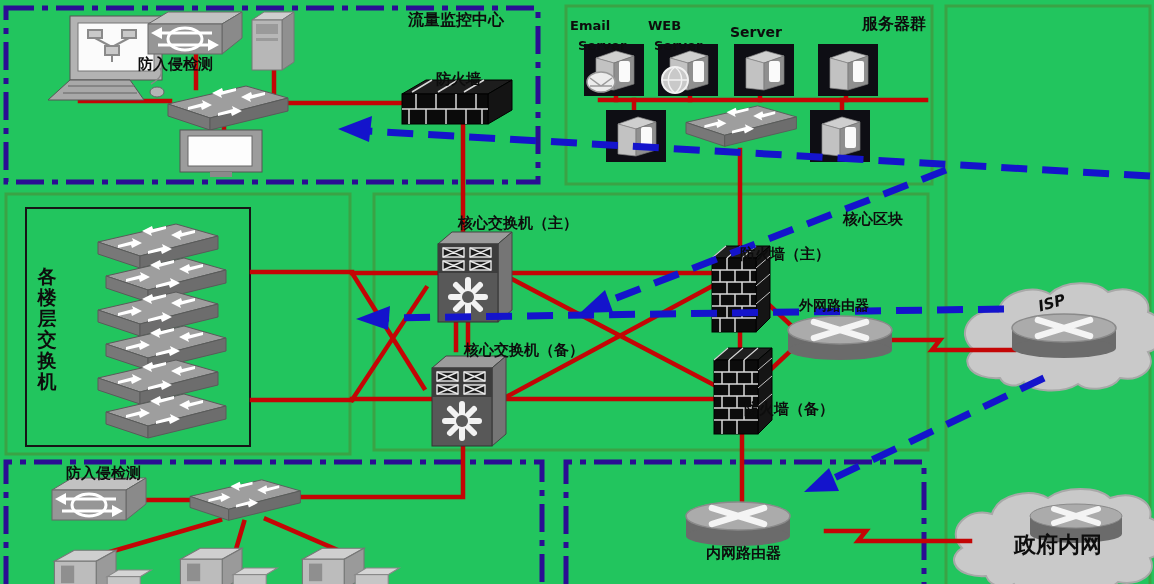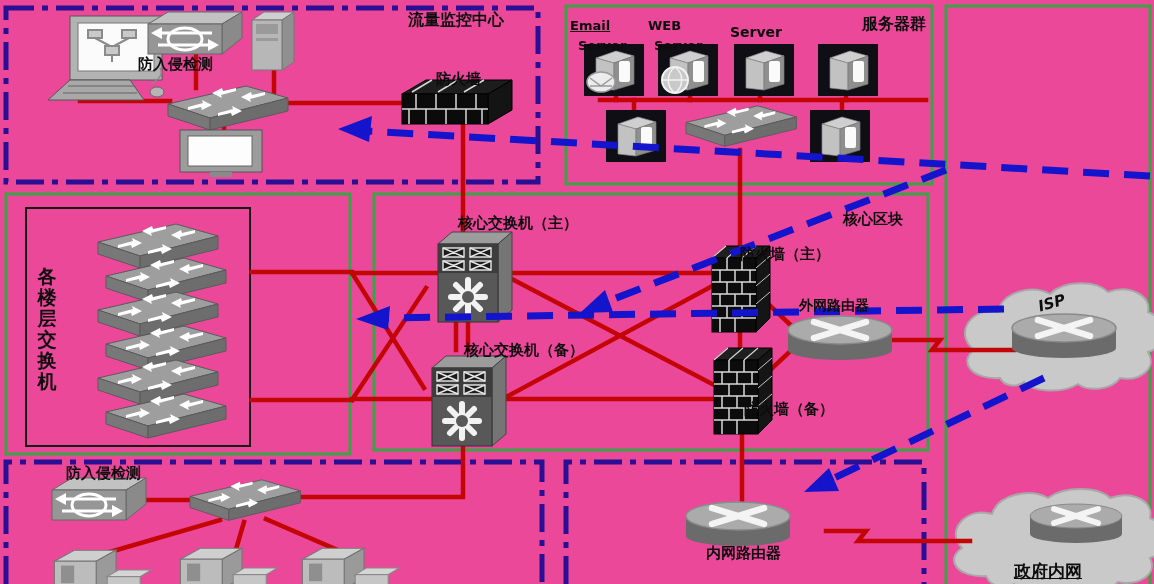--- a/index.html
+++ b/index.html
@@ -1,16 +1,16 @@
 <!DOCTYPE html>
 <html><head>
 <meta charset="utf-8">
 <style>
   html,body{margin:0;padding:0;background:#fff;}
-  #stage{position:relative;width:1154px;height:584px;overflow:hidden;background:#ec4899;
+  #stage{position:relative;width:1154px;height:584px;overflow:hidden;background:#22c55e;
          font-family:"DejaVu Sans","Liberation Sans",sans-serif;}
   #net-svg{position:absolute;left:0;top:0;}
   .lbl{position:absolute;color:#0d0d0d;font-weight:bold;white-space:nowrap;
        font-family:"DejaVu Sans","Liberation Sans",sans-serif;}
   .vlabel{width:24px;word-break:break-all;white-space:normal;line-height:21px;
           font-size:19px;text-align:center;padding-left:8px;}
   .big{font-size:40px;letter-spacing:1px;}
   .isp-lbl{font-style:italic;transform:rotate(-16deg);}
 </style>
 </head>
@@ -252,30 +252,30 @@
     <polygon points="338,129 372,116 369,142"></polygon>
     <polygon points="580,313 605,290 613,312"></polygon>
     <polygon points="356,319 390,306 388,330"></polygon>
     <polygon points="804,492 829,468 839,491"></polygon>
   </g>
 </svg>
 
 <div class="lbl" style="left:408px;top:10px;font-size:16px;">流量监控中心</div>
 <div class="lbl" style="left:436px;top:70px;font-size:15px;">防火墙</div>
 <div class="lbl" style="left:138px;top:55px;font-size:15px;">防入侵检测</div>
-<div class="lbl" style="left:570px;top:18px;font-size:13px;text-decoration:underline;">Email</div>
+<div class="lbl" style="left:570px;top:18px;font-size:13px;">Email</div>
 <div class="lbl" style="left:578px;top:38px;font-size:13px;">Server</div>
 <div class="lbl" style="left:648px;top:18px;font-size:13px;">WEB</div>
 <div class="lbl" style="left:654px;top:38px;font-size:13px;">Server</div>
 <div class="lbl" style="left:730px;top:24px;font-size:14px;">Server</div>
 <div class="lbl" style="left:822px;top:14px;font-size:16px;margin-left:40px;">服务器群</div>
 <div class="lbl" style="left:843px;top:210px;font-size:15px;">核心区块</div>
 <div class="lbl" style="left:458px;top:214px;font-size:15px;">核心交换机（主）</div>
 <div class="lbl" style="left:464px;top:341px;font-size:15px;">核心交换机（备）</div>
 <div class="lbl" style="left:740px;top:245px;font-size:15px;">防火墙（主）</div>
 <div class="lbl" style="left:799px;top:297px;font-size:14px;">外网路由器</div>
 <div class="lbl" style="left:744px;top:400px;font-size:15px;">防火墙（备）</div>
 <div class="lbl vlabel" style="left:27px;top:266px;">各楼层交换机</div>
 <div class="lbl" style="left:66px;top:464px;font-size:15px;">防入侵检测</div>
 <div class="lbl" style="left:706px;top:544px;font-size:15px;">内网路由器</div>
 <div class="lbl isp-lbl" style="left:1038px;top:294px;font-size:15px;">ISP</div>
-<div class="lbl" style="left:1014px;top:560px;font-size:17px;text-decoration:underline;">政府内网</div>
+<div class="lbl" style="left:1014px;top:530px;font-size:22px;">政府内网</div>
 </div>
 
 </body></html>

